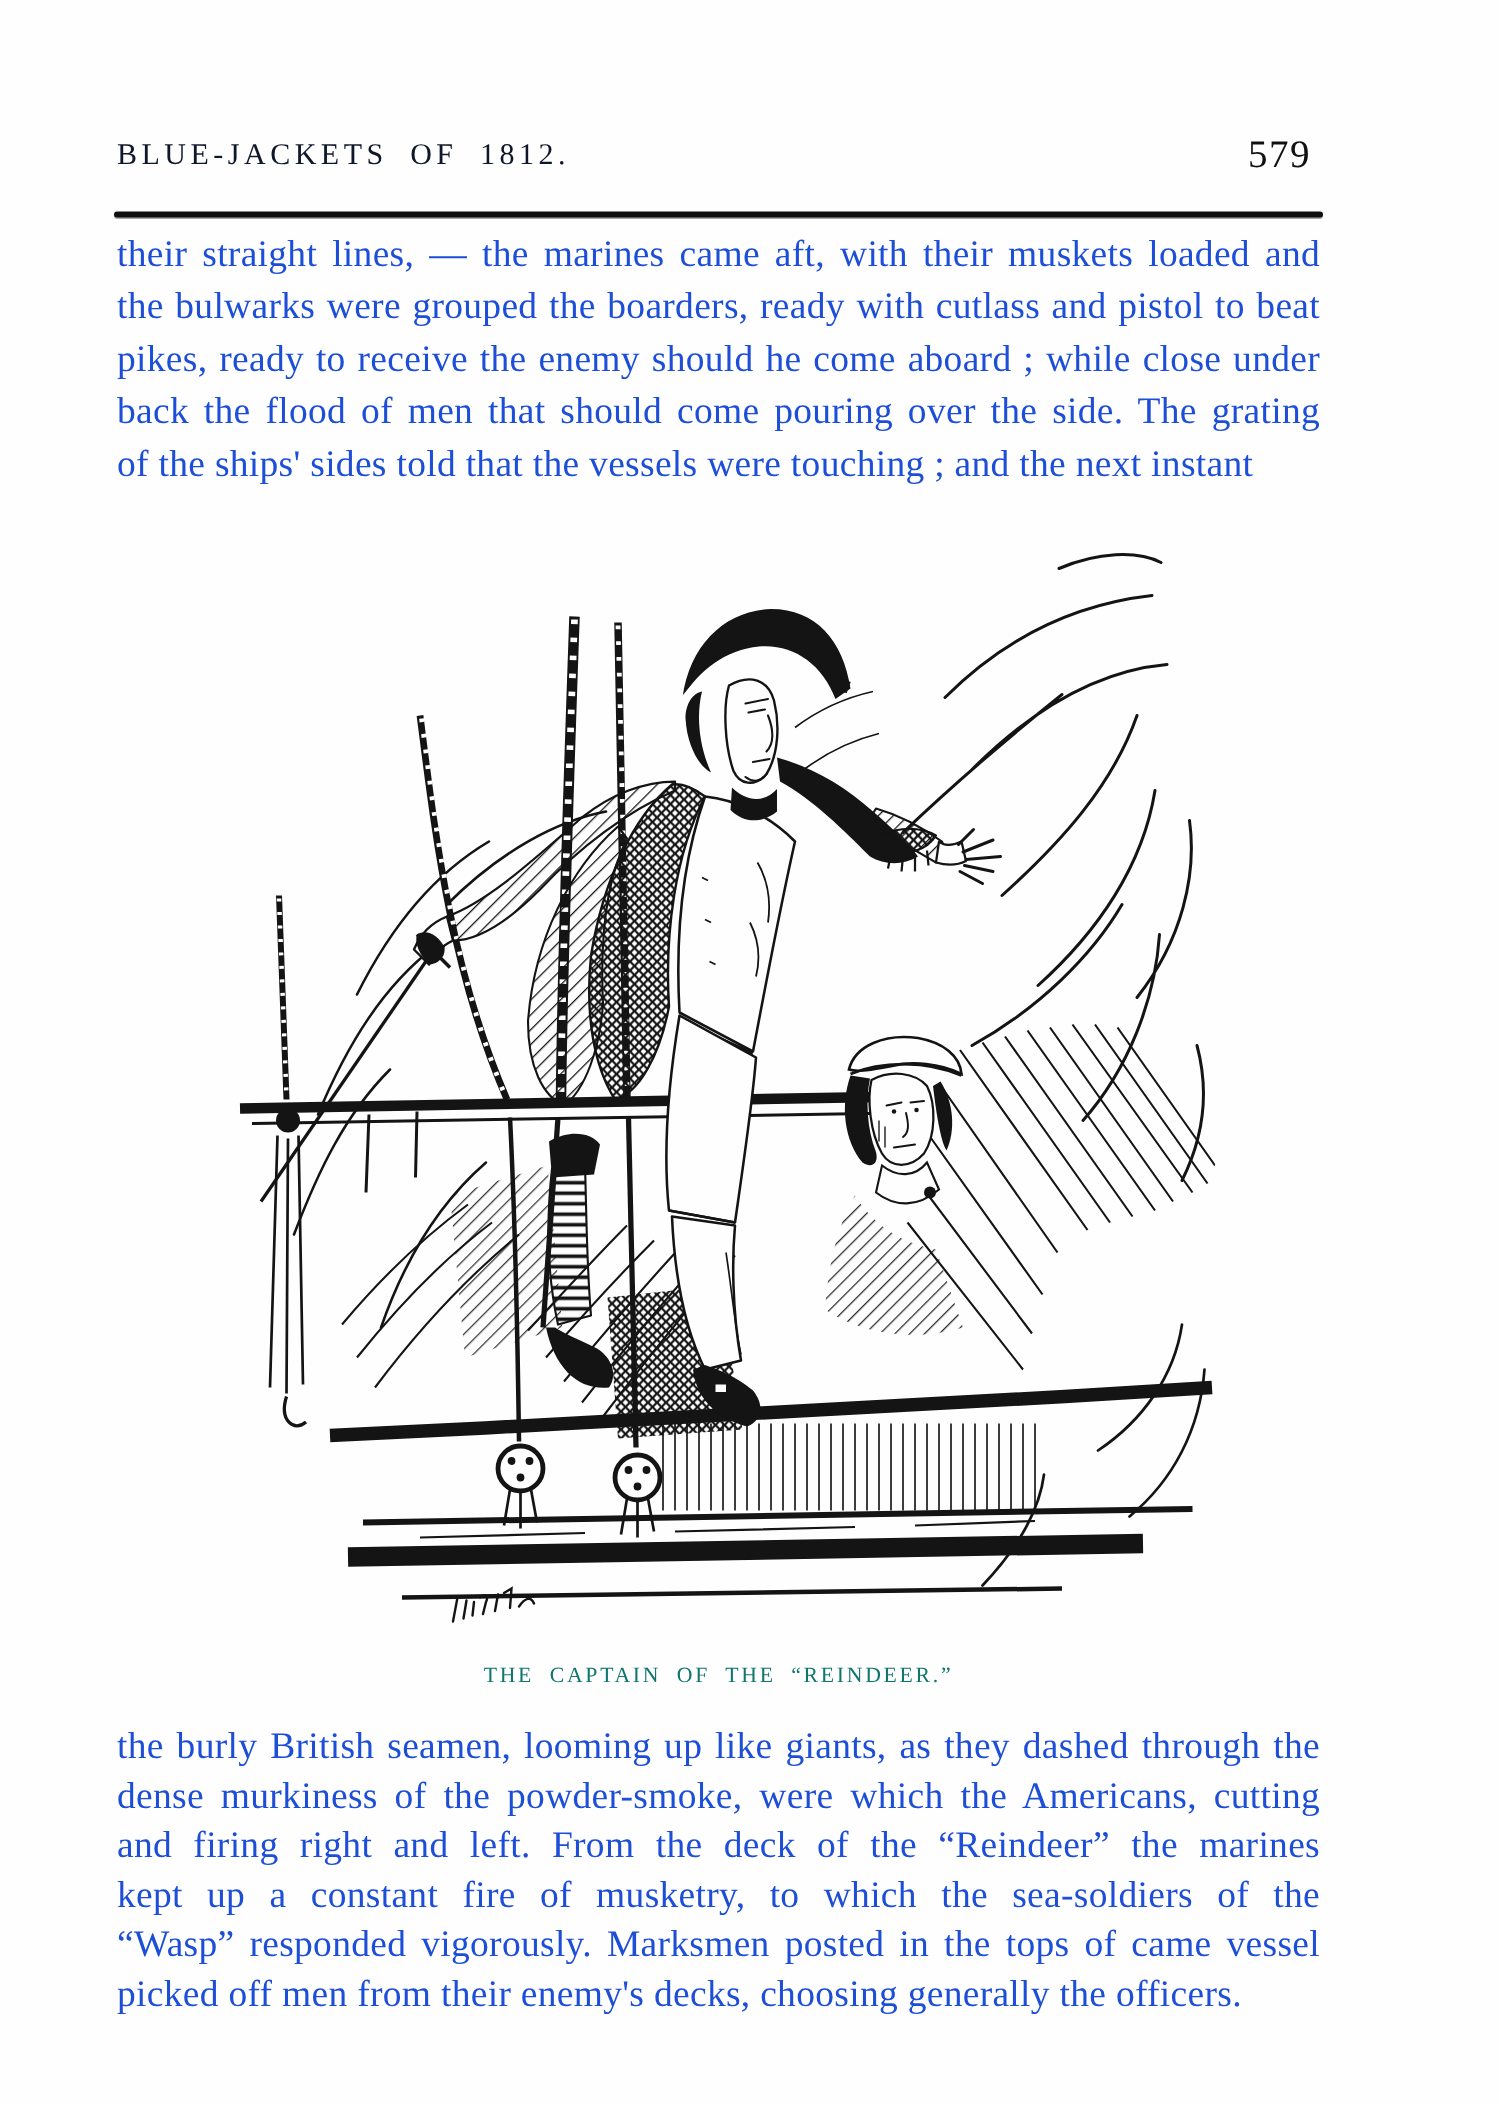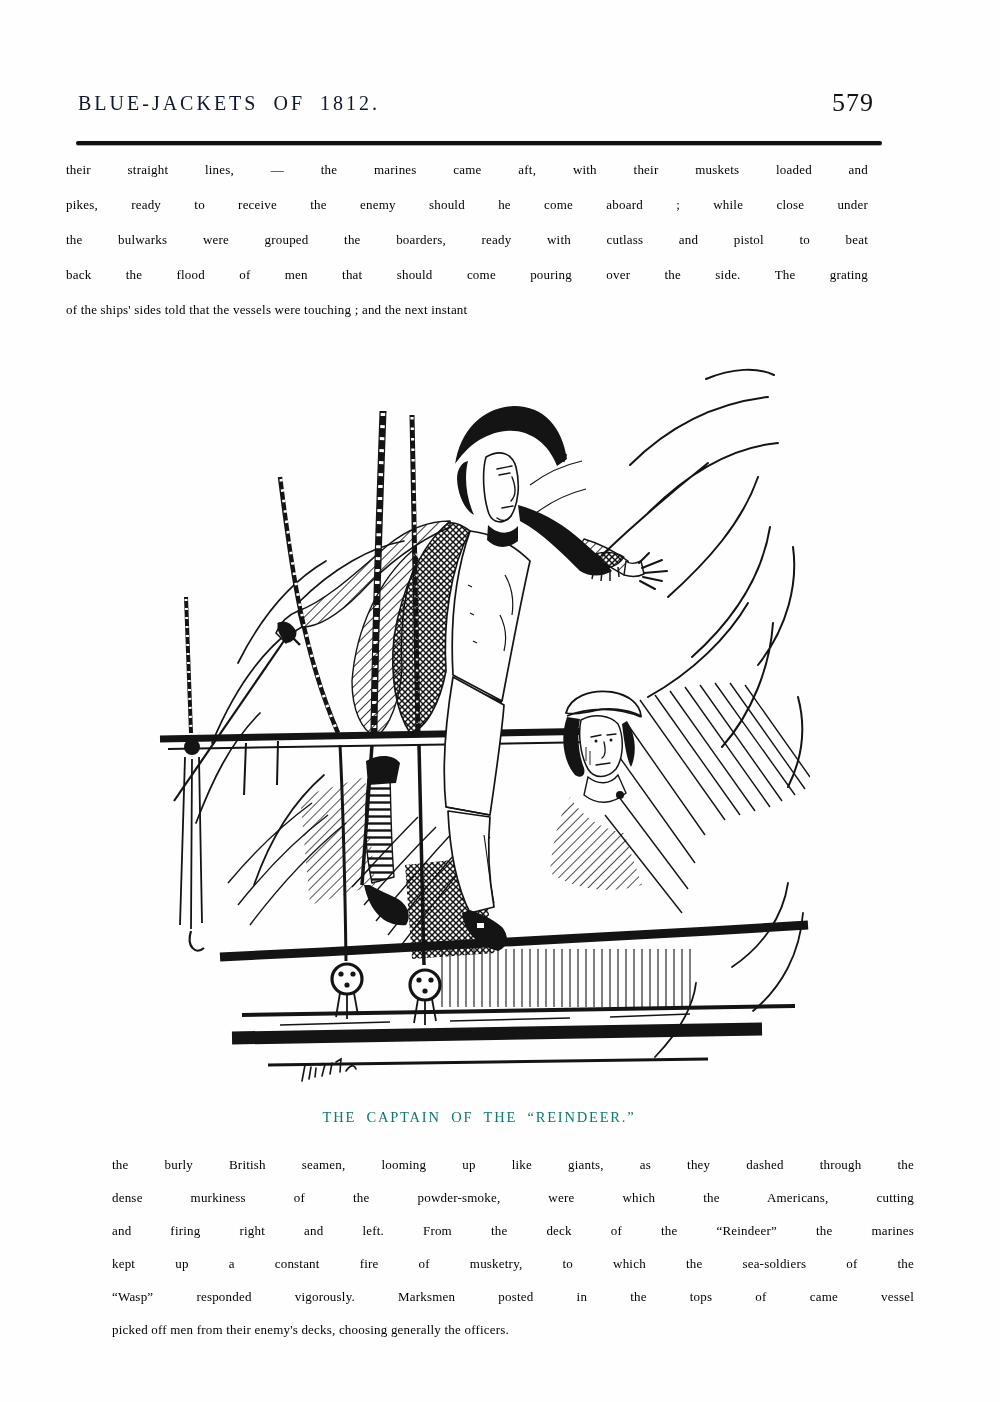--- a/index.html
+++ b/index.html
@@ -25,25 +25,25 @@
     position:absolute;right:8px;top:-4px;
     font-size:26px;letter-spacing:1px;color:#111;text-align:center;
   }
   .rule{
     position:absolute;left:76px;top:141px;width:806px;height:4px;
     background:#101010;border-radius:2px;
     box-shadow:0 1px 0 rgba(16,16,16,.35);
   }
   
   .para{
-    position:absolute;left:66px;width:802px;
-    font-size:13px;color:#000000;
+    position:absolute;left:78px;width:802px;
+    font-size:25px;color:#1d4ed8;
   }
   .para.top{top:152px;line-height:35px;}
-  .para.bottom{top:1148px;line-height:33px;margin-left:46px;}
+  .para.bottom{top:1148px;line-height:33px;}
   .tline{
     text-align:justify;
     text-align-last:justify;
     white-space:normal;
     letter-spacing:.2px;
   }
   .tline.last{text-align-last:left;}
   
   .illustration{
     position:absolute;left:150px;top:365px;width:660px;height:735px;
@@ -61,22 +61,22 @@
 <div class="page">
 
   <div class="running-header">
     <div class="header-title">BLUE-JACKETS OF 1812.</div>
     <div class="page-number">579</div>
   </div>
   <div class="rule"></div>
 
   <div class="para top">
     <div class="tline">their straight lines, — the marines came aft, with their muskets loaded and</div>
+    <div class="tline">the bulwarks were grouped the boarders, ready with cutlass and pistol to beat</div>
     <div class="tline">pikes, ready to receive the enemy should he come aboard ; while close under</div>
-    <div class="tline">the bulwarks were grouped the boarders, ready with cutlass and pistol to beat</div>
     <div class="tline">back the flood of men that should come pouring over the side.  The grating</div>
     <div class="tline last">of the ships' sides told that the vessels were touching ; and the next instant</div>
   </div>
 
   <div class="illustration">
     <svg width="660" height="735" viewBox="0 0 660 735">
       <defs>
         <pattern id="hatch45" width="7" height="7" patternUnits="userSpaceOnUse" patternTransform="rotate(45)">
           <line x1="0" y1="0" x2="0" y2="7" stroke="#141414" stroke-width="1.7"></line>
         </pattern>

